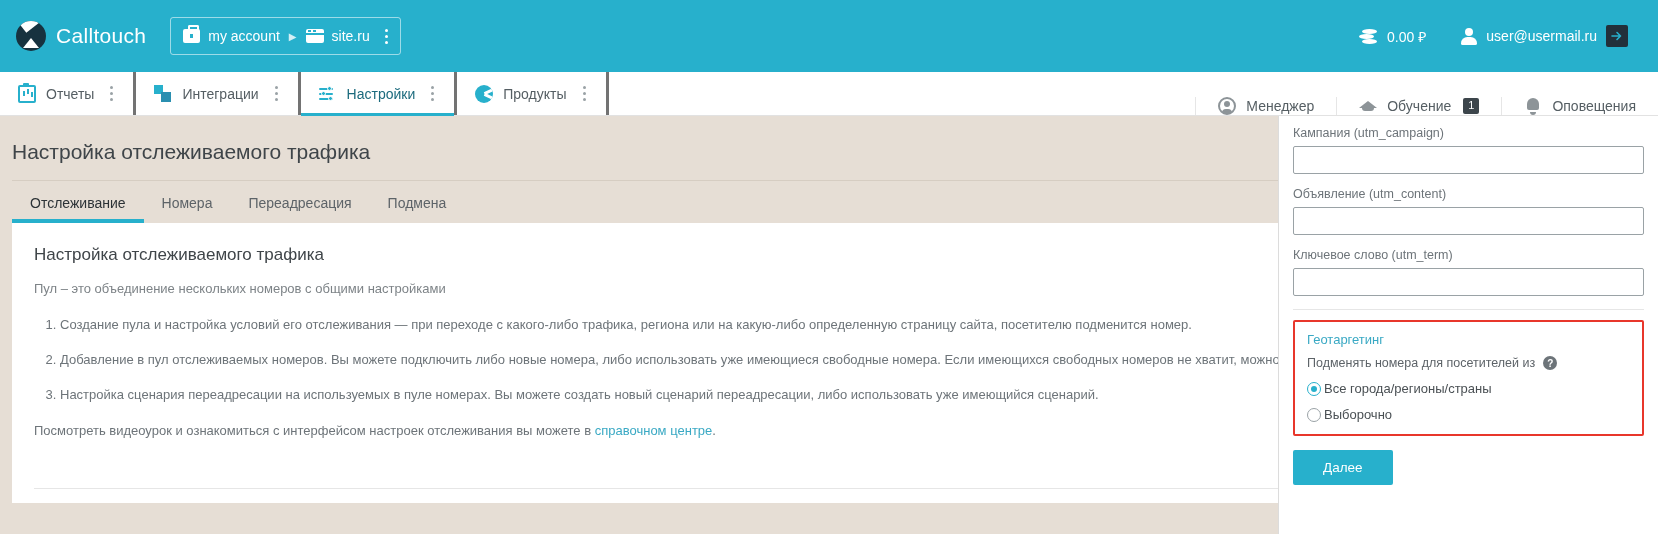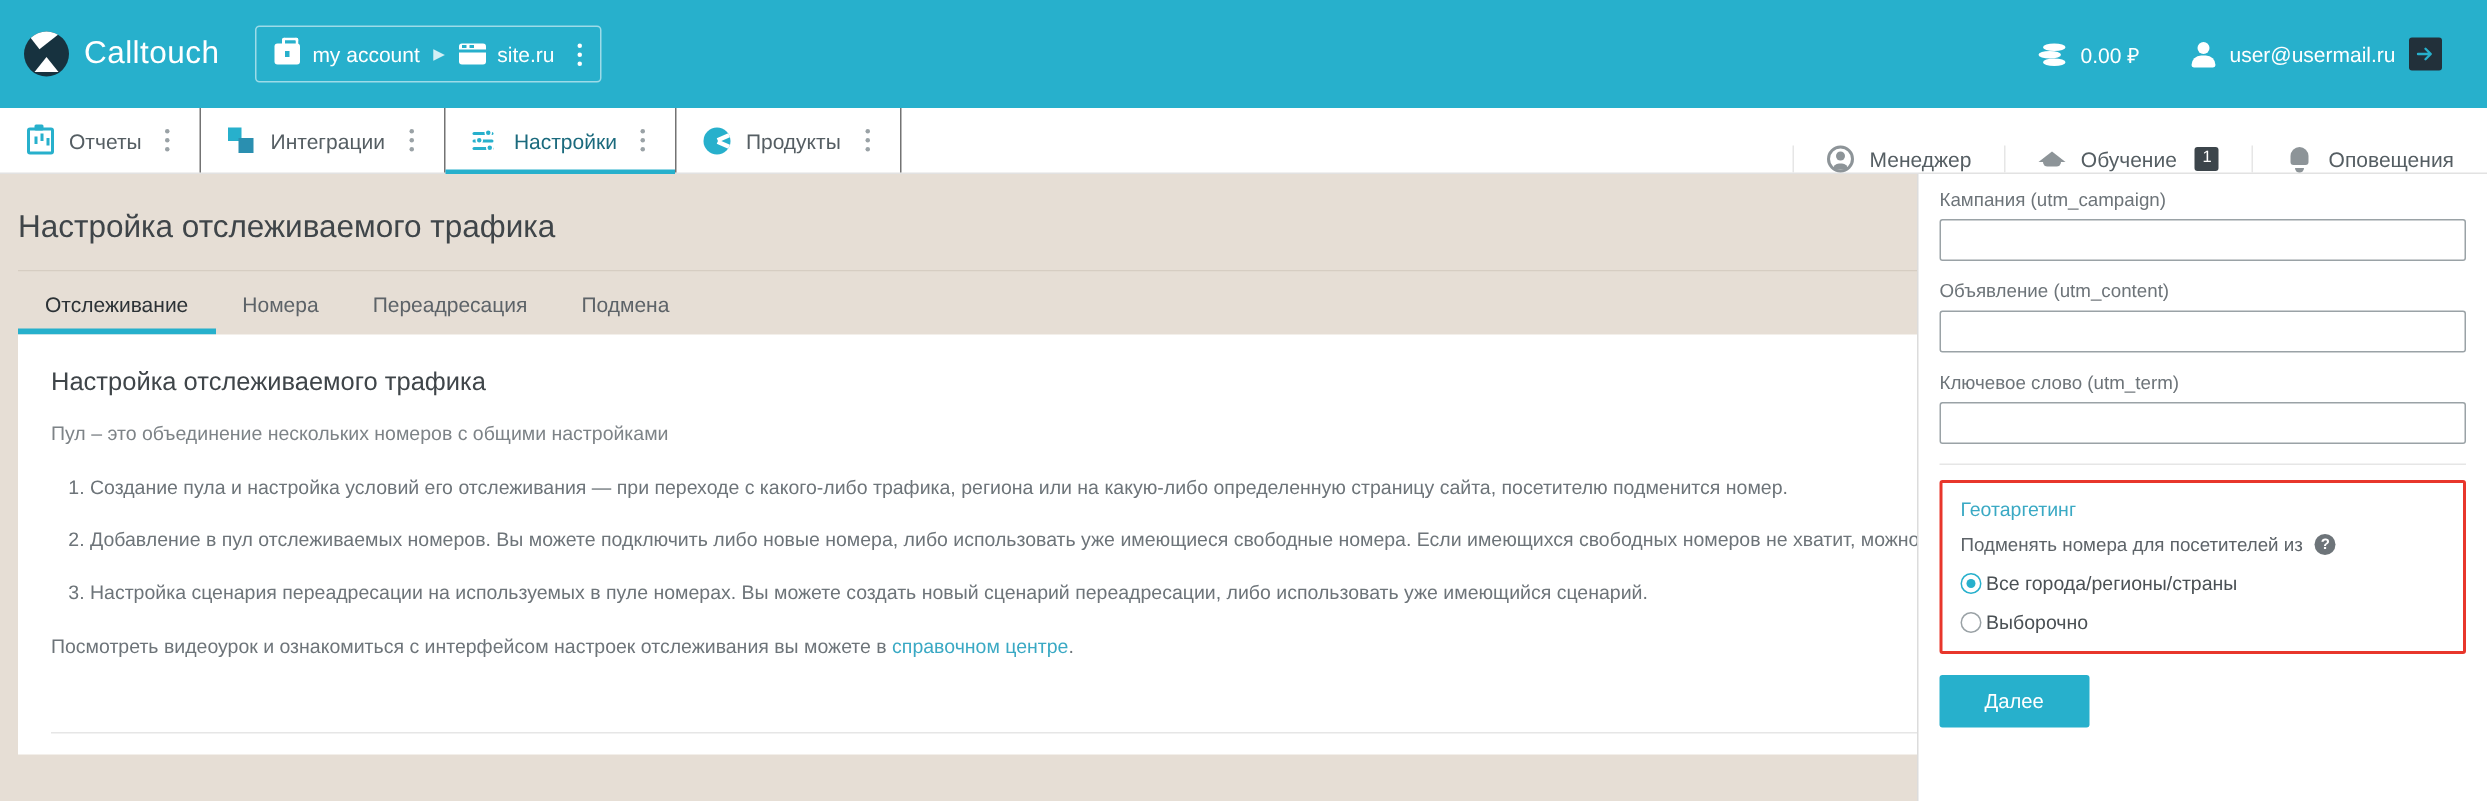--- a/index.html
+++ b/index.html
@@ -105,21 +105,21 @@
   .logout-btn svg { display:block; }
 
   
   .navbar {
     height: 44px; background: #ffffff; display: flex; align-items: stretch;
     border-bottom: 1px solid #e2e2e2; position: relative;
   }
   .nav-item {
     display:flex; align-items:center; gap:10px;
     padding: 0 14px 0 18px;
-    border-right: 1px solid #737373;
+    border-right: 3px solid #737373;
     color:#555e63; font-size:14px; cursor:pointer; position:relative;
   }
   .nav-item .label { white-space: nowrap; }
   .nav-item.active { color:#1b6a7d; }
   .nav-item.active::after {
     content:""; position:absolute; left:0; right:0; bottom:-1px; height:3px; background:#27b0cc;
   }
   .navbar-right { margin-left:auto; display:flex; align-items:flex-end; }
   .nav-item.right { border-right:none; border-left:1px solid #e6e6e6; padding: 0 22px; gap:10px; }
   .badge {

